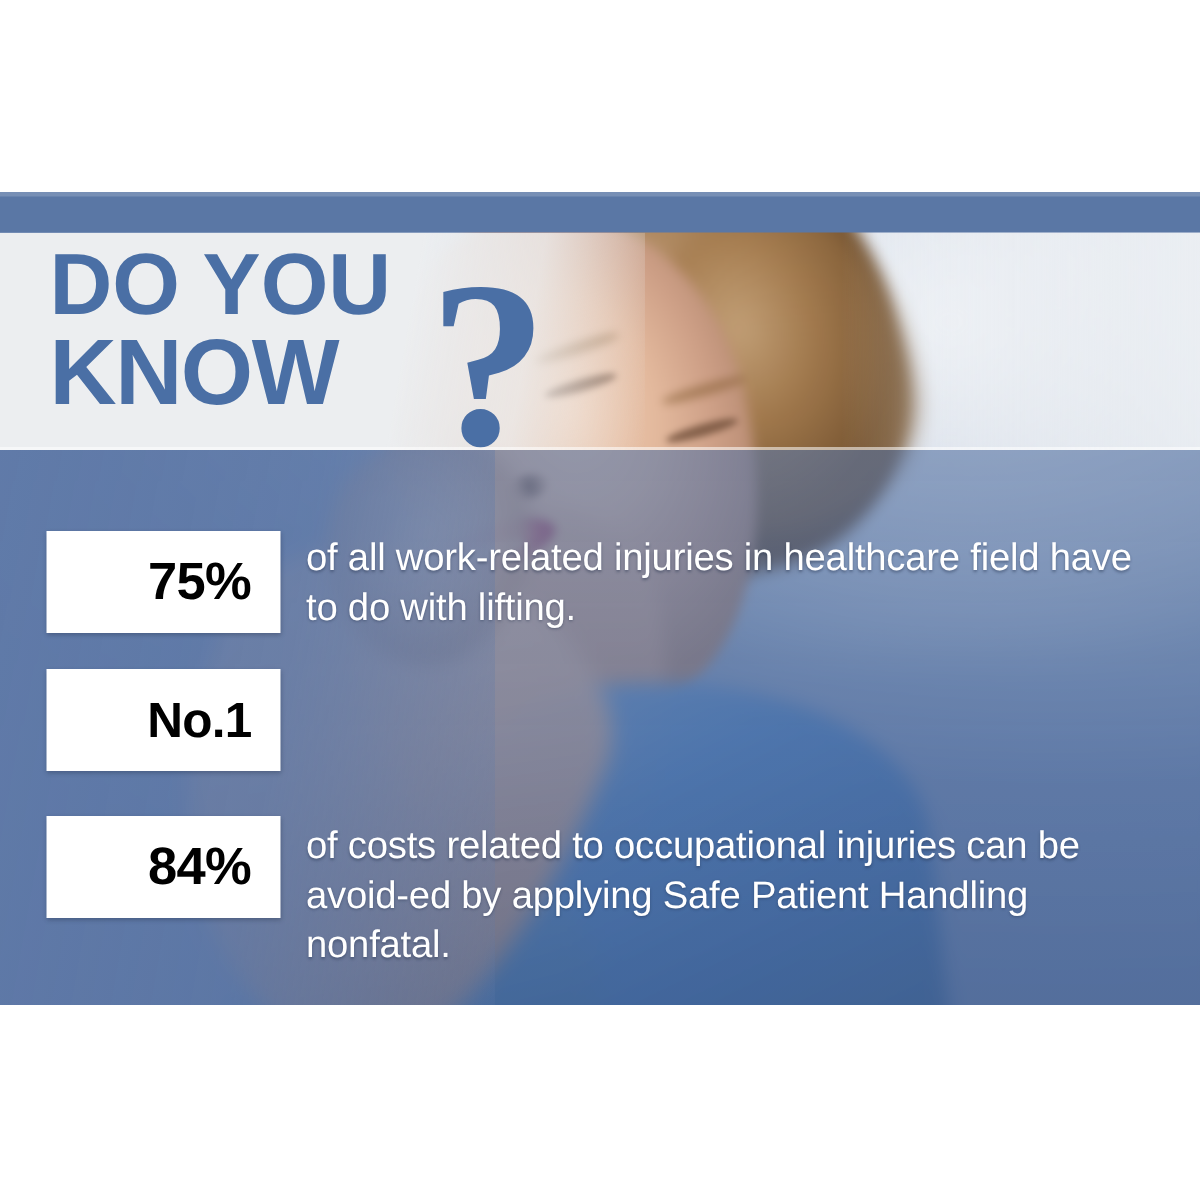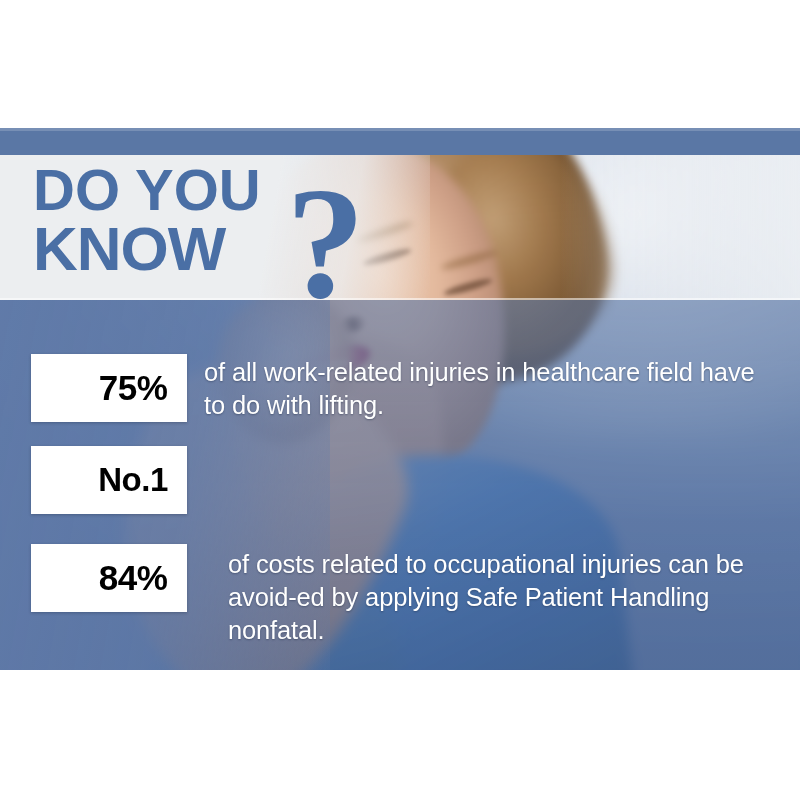--- a/index.html
+++ b/index.html
@@ -337,21 +337,21 @@
   }
   .stat-row {
     position: absolute;
     left: 0;
     width: 800px;
     display: flex;
     align-items: flex-start;
   }
   .stat-row.r1 { top: 54px; }
   .stat-row.r2 { top: 146px; }
-  .stat-row.r3 { top: 244px; gap: 24px; }
+  .stat-row.r3 { top: 244px; }
 
   .badge {
     flex: 0 0 auto;
     margin-left: 31px;
     width: 108px;
     height: 68px;
     background: #ffffff;
     display: flex;
     align-items: center;
     justify-content: center;

